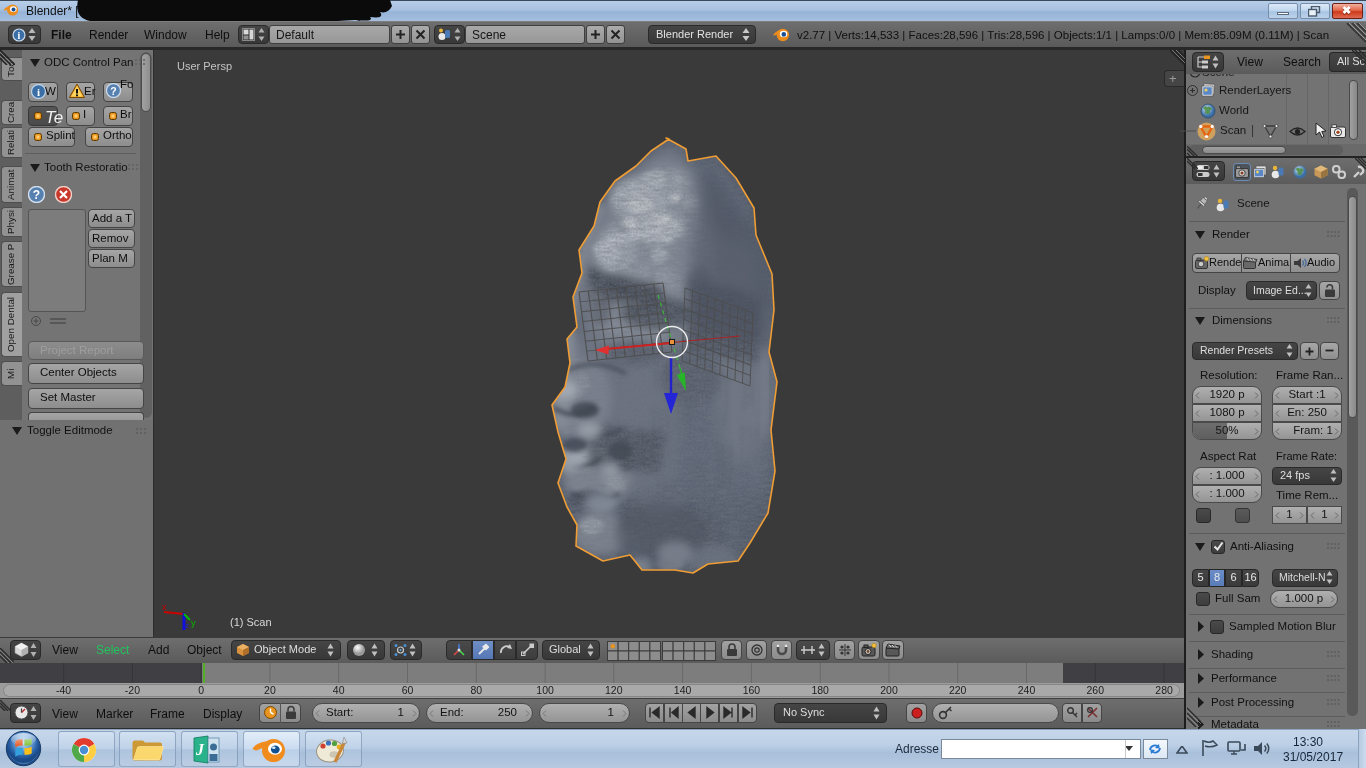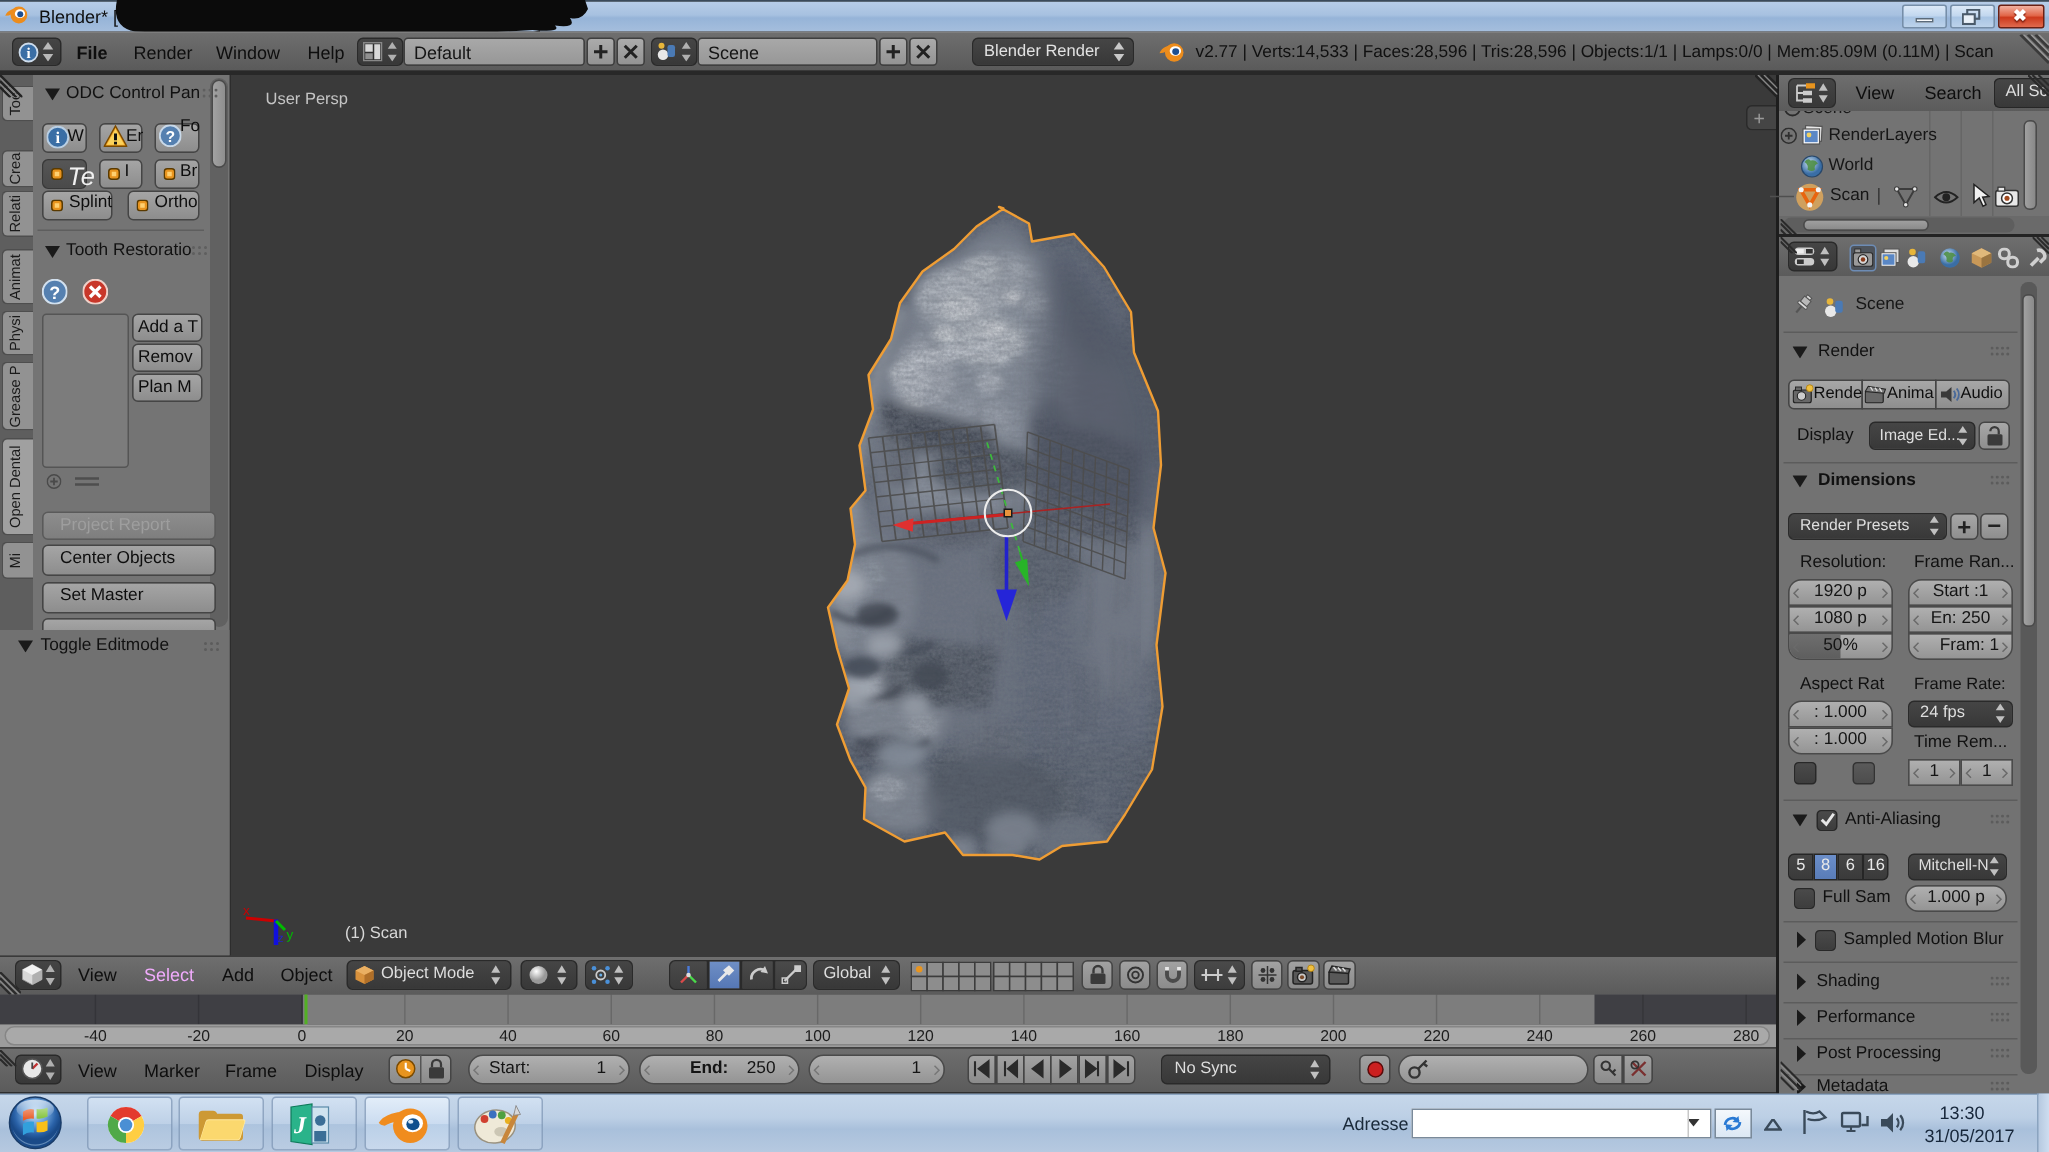--- a/index.html
+++ b/index.html
@@ -493,21 +493,21 @@
 <svg class="ab" style="left:14px;top:642px;" width="15" height="15" viewBox="0 0 15 15">
     <path d="M7.5 1 L14 4.5 L14 11 L7.5 14.5 L1 11 L1 4.5 Z" fill="#d8d8d8" stroke="#999" stroke-width="0.6"></path>
     <path d="M7.5 1 L14 4.5 L7.5 8 L1 4.5 Z" fill="#f2f2f2"></path>
     <path d="M7.5 8 L14 4.5 L14 11 L7.5 14.5 Z" fill="#b0b0b0"></path>
   </svg>
 <svg class="ab" style="left:30px;top:642px;" width="7" height="15" viewBox="0 0 7 15">
     <path d="M3.5 1 L6.5 6 L0.5 6 Z" fill="#b0b0b0"></path>
     <path d="M3.5 15 L6.5 10 L0.5 10 Z" fill="#b0b0b0"></path>
   </svg>
 <div class="txt" style="left:52px;top:643px;font-size:12px;color:#0e0e0e;font-weight:normal;">View</div>
-<div class="txt" style="left:96px;top:643px;font-size:12px;color:#f0abfc;font-weight:normal;text-align:center;">Select</div>
+<div class="txt" style="left:96px;top:643px;font-size:12px;color:#22c55e;font-weight:normal;text-align:center;">Select</div>
 <div class="txt" style="left:148px;top:643px;font-size:12px;color:#0e0e0e;font-weight:normal;">Add</div>
 <div class="txt" style="left:187px;top:643px;font-size:12px;color:#0e0e0e;font-weight:normal;">Object</div>
 <div class="ab dk" style="left:231px;top:640px;width:110px;height:20px;"></div>
 <svg class="ab" style="left:236px;top:643px;" width="14" height="14" viewBox="0 0 14 14">
     <path d="M7 1 L13 4 L13 10 L7 13 L1 10 L1 4 Z" fill="#d8913c"></path>
     <path d="M7 1 L13 4 L7 7 L1 4 Z" fill="#eaaf62"></path>
     <path d="M7 7 L13 4 L13 10 L7 13 Z" fill="#b06f28"></path>
   </svg>
 <div class="txt" style="left:254px;top:643px;font-size:11px;color:#dedede;font-weight:normal;">Object Mode</div>
 <svg class="ab" style="left:327px;top:643px;" width="7" height="14" viewBox="0 0 7 14">
@@ -716,21 +716,21 @@
 <div class="ab" style="left:312px;top:703px;width:108px;height:20px;background:linear-gradient(#b0b0b0,#949494);border:1px solid #4a4a4a;border-radius:10px;"></div>
 <div class="txt" style="left:326px;top:706px;font-size:11.5px;color:#141414;font-weight:normal;">Start:</div>
 <div class="txt" style="left:312px;top:706px;width:92px;text-align:right;font-size:11.5px;color:#141414;">1</div>
 <svg class="ab" style="left:315px;top:710px;" width="5" height="7" viewBox="0 0 5 7">
     <path d="M4 0.5 L1 3.5 L4 6.5" stroke="#777" fill="none"></path>
   </svg>
 <svg class="ab" style="left:412px;top:710px;" width="5" height="7" viewBox="0 0 5 7">
     <path d="M1 0.5 L4 3.5 L1 6.5" stroke="#777" fill="none"></path>
   </svg>
 <div class="ab" style="left:426px;top:703px;width:107px;height:20px;background:linear-gradient(#b0b0b0,#949494);border:1px solid #4a4a4a;border-radius:10px;"></div>
-<div class="txt" style="left:460px;top:706px;font-size:11.5px;color:#141414;font-weight:bold;">End:</div>
+<div class="txt" style="left:440px;top:706px;font-size:11.5px;color:#141414;font-weight:normal;">End:</div>
 <div class="txt" style="left:426px;top:706px;width:91px;text-align:right;font-size:11.5px;color:#141414;">250</div>
 <svg class="ab" style="left:429px;top:710px;" width="5" height="7" viewBox="0 0 5 7">
     <path d="M4 0.5 L1 3.5 L4 6.5" stroke="#777" fill="none"></path>
   </svg>
 <svg class="ab" style="left:525px;top:710px;" width="5" height="7" viewBox="0 0 5 7">
     <path d="M1 0.5 L4 3.5 L1 6.5" stroke="#777" fill="none"></path>
   </svg>
 <div class="ab" style="left:539px;top:703px;width:91px;height:20px;background:linear-gradient(#b0b0b0,#949494);border:1px solid #4a4a4a;border-radius:10px;"></div>
 <div class="txt" style="left:539px;top:706px;width:75px;text-align:right;font-size:11.5px;color:#141414;">1</div>
 <svg class="ab" style="left:542px;top:710px;" width="5" height="7" viewBox="0 0 5 7">
@@ -1025,21 +1025,21 @@
   </svg>
 <div class="ab" style="left:1319px;top:281px;width:21px;height:19px;background:linear-gradient(#a7a7a7,#8e8e8e);border:1px solid #454545;border-radius:4px;"></div>
 <svg class="ab" style="left:1324px;top:283px;" width="12" height="15" viewBox="0 0 12 15">
     <rect x="1" y="6.5" width="10" height="7.5" rx="1" fill="#3a3a3a"></rect>
     <path d="M8.5 6.5 V4.5 a2.8 2.8 0 0 0 -5.6 0" fill="none" stroke="#3a3a3a" stroke-width="1.5"></path>
   </svg>
 <div class="ab" style="left:1189px;top:308px;width:156px;height:1px;background:#5c5c5c;"></div>
 <svg class="ab" style="left:1195px;top:316px;" width="10" height="9" viewBox="0 0 10 9">
     <path d="M0 1 L10 1 L5 9 Z" fill="#1a1a1a"></path>
   </svg>
-<div class="txt" style="left:1212px;top:314px;font-size:11.5px;color:#111;font-weight:bold;">Dimensions</div>
+<div class="txt" style="left:1212px;top:314px;font-size:11.5px;color:#111;font-weight:normal;">Dimensions</div>
 <svg class="ab" style="left:1327px;top:317px;" width="14" height="8" viewBox="0 0 14 8">
     <g fill="#5c5c5c">
       <circle cx="1" cy="1" r="1"></circle>
       <circle cx="4.5" cy="1" r="1"></circle>
       <circle cx="8" cy="1" r="1"></circle>
       <circle cx="11.5" cy="1" r="1"></circle>
       <circle cx="1" cy="5" r="1"></circle>
       <circle cx="4.5" cy="5" r="1"></circle>
       <circle cx="8" cy="5" r="1"></circle>
       <circle cx="11.5" cy="5" r="1"></circle>

